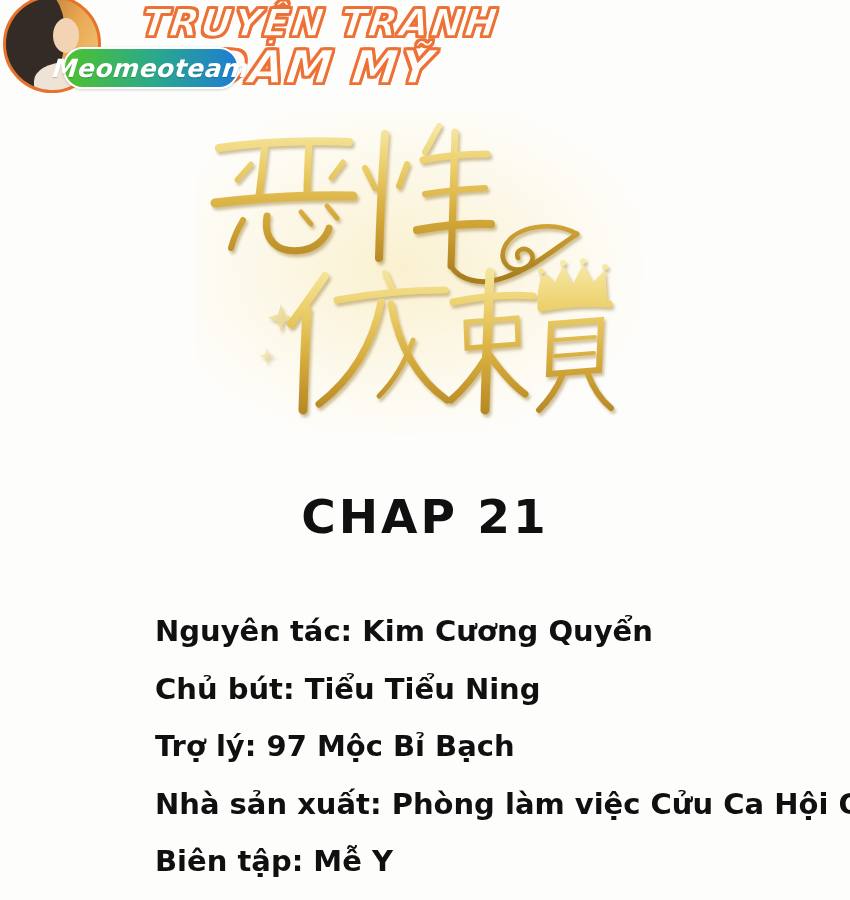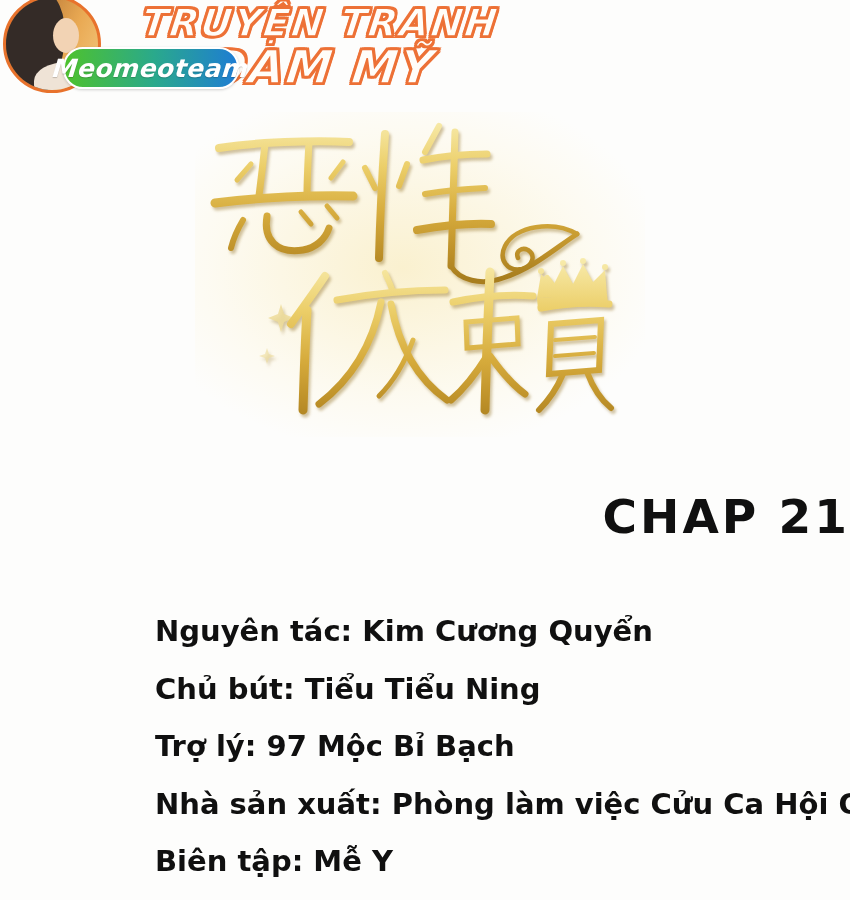--- a/index.html
+++ b/index.html
@@ -32,21 +32,21 @@
               transform:skewX(-6deg);text-shadow:0 1px 1px rgba(0,0,0,.2);}
 
   
   .title-glow{position:absolute;left:195px;top:112px;width:450px;height:325px;
       background:radial-gradient(ellipse at 46% 48%, rgba(250,240,205,.95) 0%,
                  rgba(253,248,230,.5) 55%, rgba(255,255,255,0) 78%);}
   .title-svg{position:absolute;left:185px;top:108px;
              filter:drop-shadow(2px 3px 1.5px rgba(140,105,25,.4));}
 
   
-  .chapter{position:absolute;left:0;width:100%;top:489px;text-align:right;
+  .chapter{position:absolute;left:0;width:100%;top:489px;text-align:center;
            font-weight:900;font-size:47px;letter-spacing:3px;color:#101010;}
   .credits{position:absolute;left:155px;top:603px;}
   .credit-line{font-weight:700;font-size:29px;color:#101010;line-height:57.5px;white-space:nowrap;}
 
   .sr-only{position:absolute;width:1px;height:1px;overflow:hidden;clip:rect(0 0 0 0);white-space:nowrap;}
 </style>
 </head>
 <body>
 
 <div class="page">

